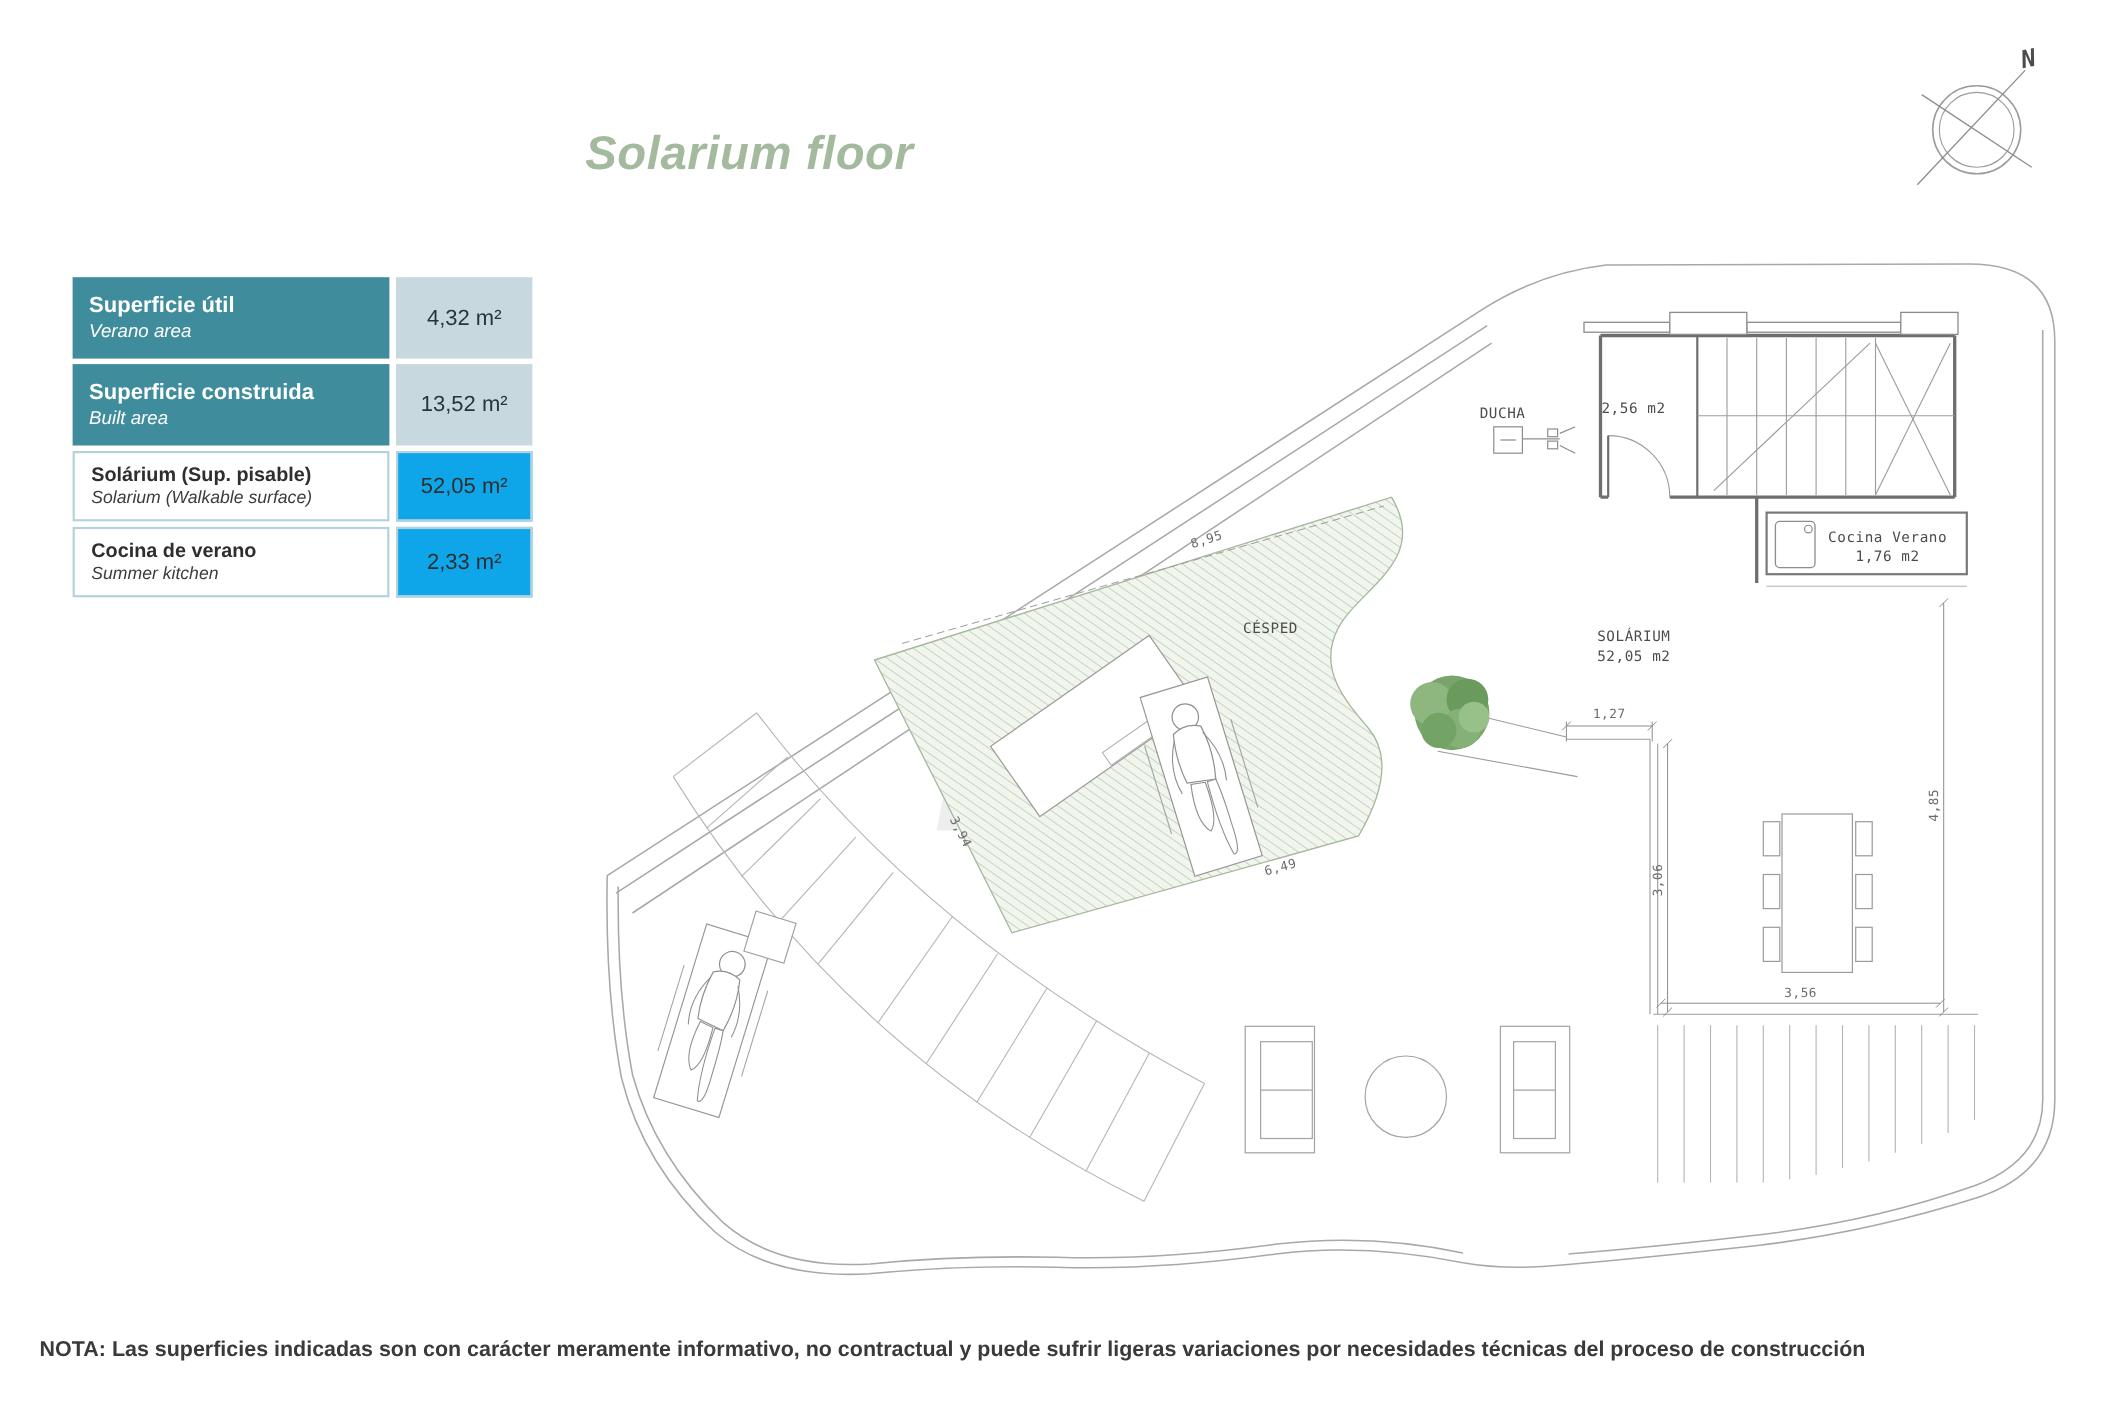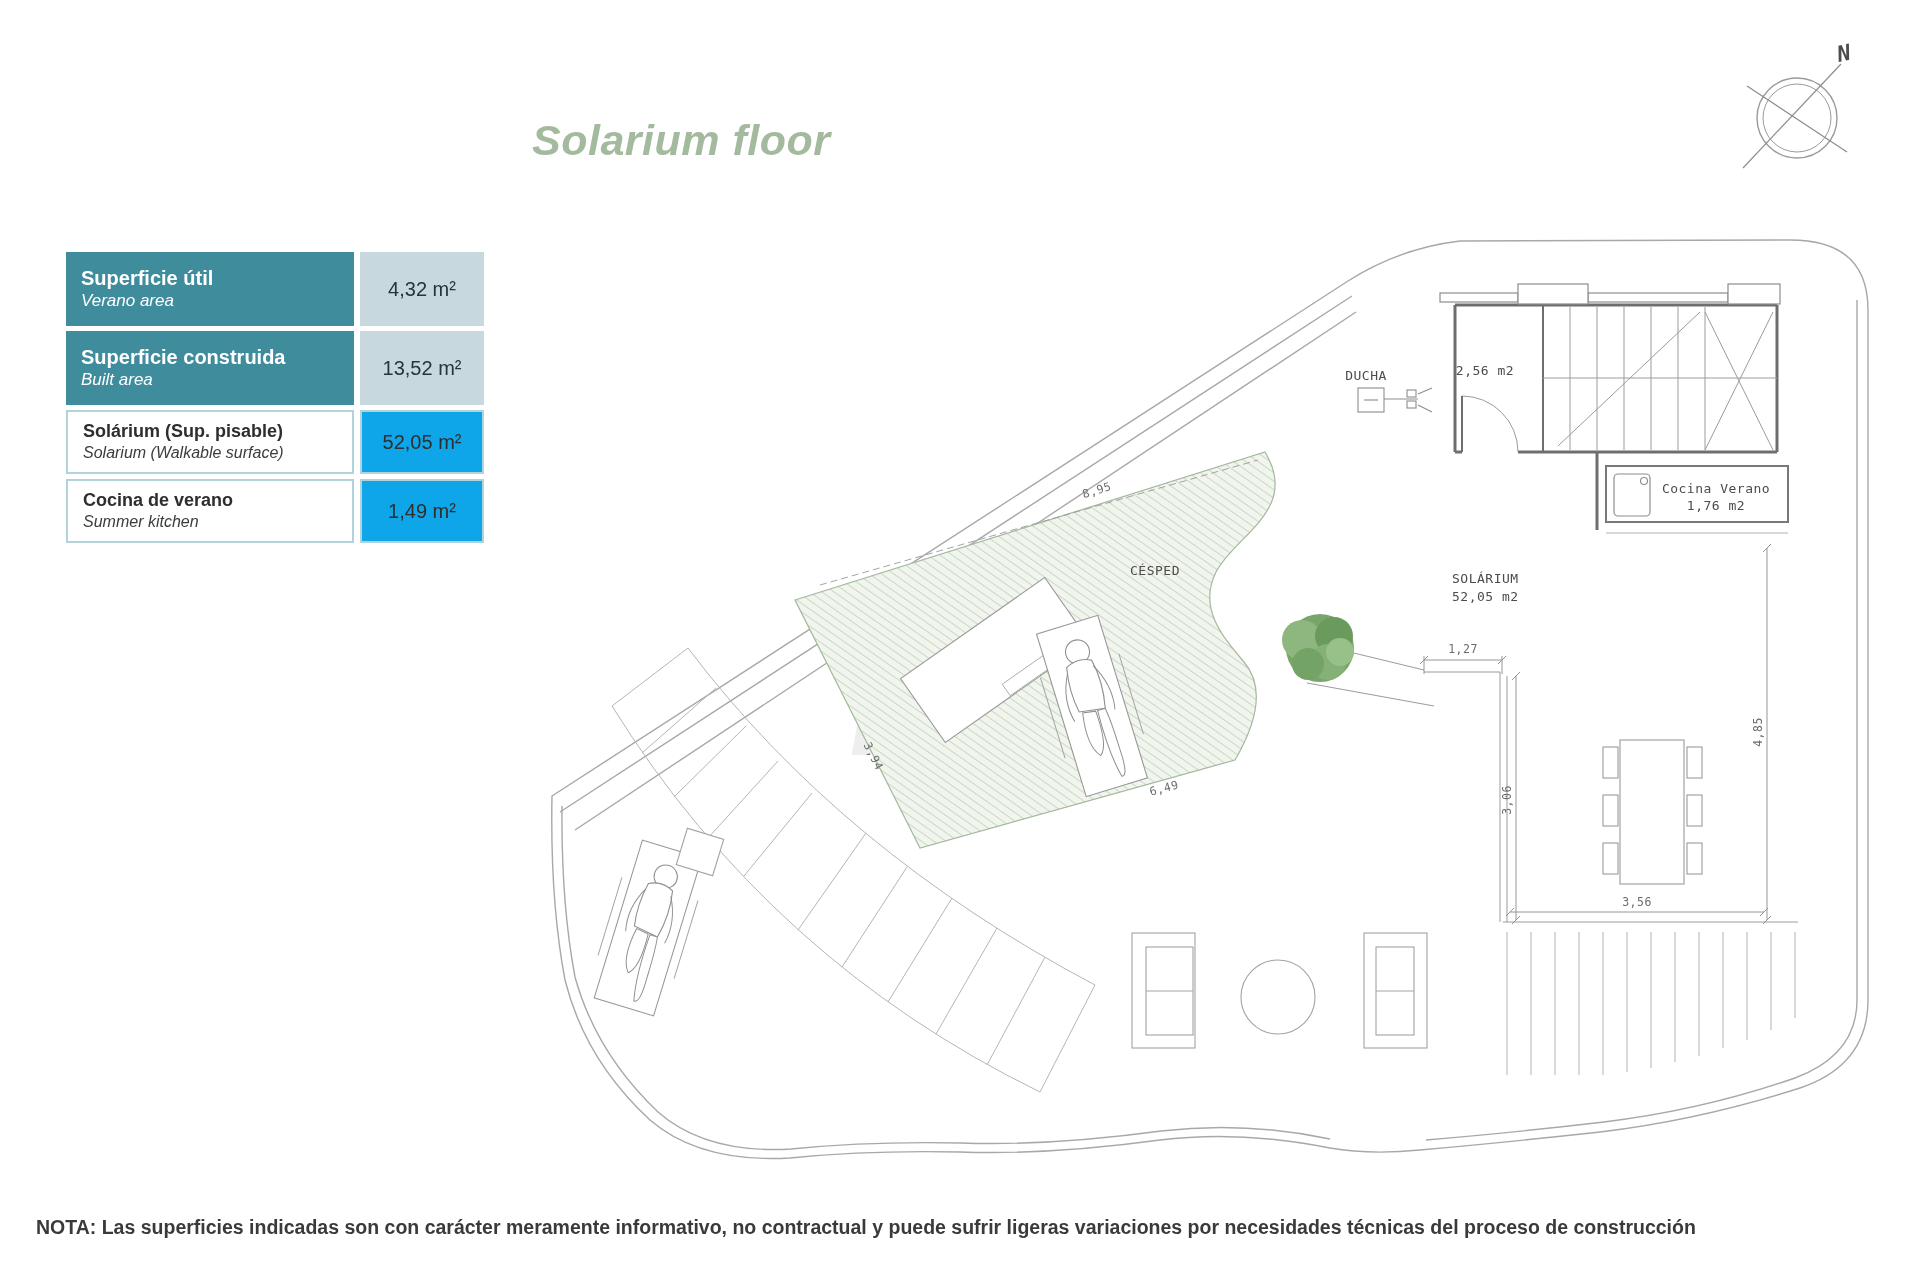--- a/index.html
+++ b/index.html
@@ -58,21 +58,21 @@
     <div class="cell lbl plain">
       <span class="es">Solárium (Sup. pisable)</span>
       <span class="en">Solarium (Walkable surface)</span>
     </div>
     <div class="cell val vplain">52,05 m²</div>
 
     <div class="cell lbl plain">
       <span class="es">Cocina de verano</span>
       <span class="en">Summer kitchen</span>
     </div>
-    <div class="cell val vplain">1,49 m²</div>
+    <div class="cell val vplain">2,33 m²</div>
   </div>
 
   <svg class="plan" width="1920" height="1280" viewBox="0 0 1920 1280">
     <defs>
       <pattern id="grass" width="7" height="7" patternUnits="userSpaceOnUse" patternTransform="rotate(-55)">
         <rect width="7" height="7" fill="#f1f5ee"></rect>
         <line x1="0" y1="0" x2="0" y2="7" stroke="#bdd3b8" stroke-width="1.6"></line>
       </pattern>
       <g id="figure-lounger">
         <rect x="-32" y="-85" width="64" height="170" fill="#ffffff" stroke="#979797" stroke-width="1.1"></rect>

